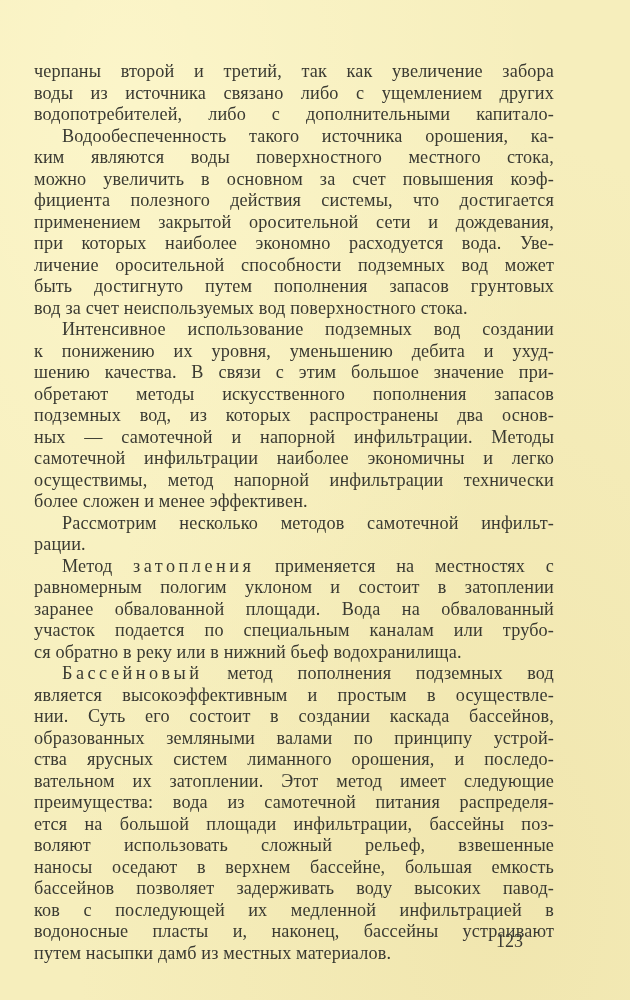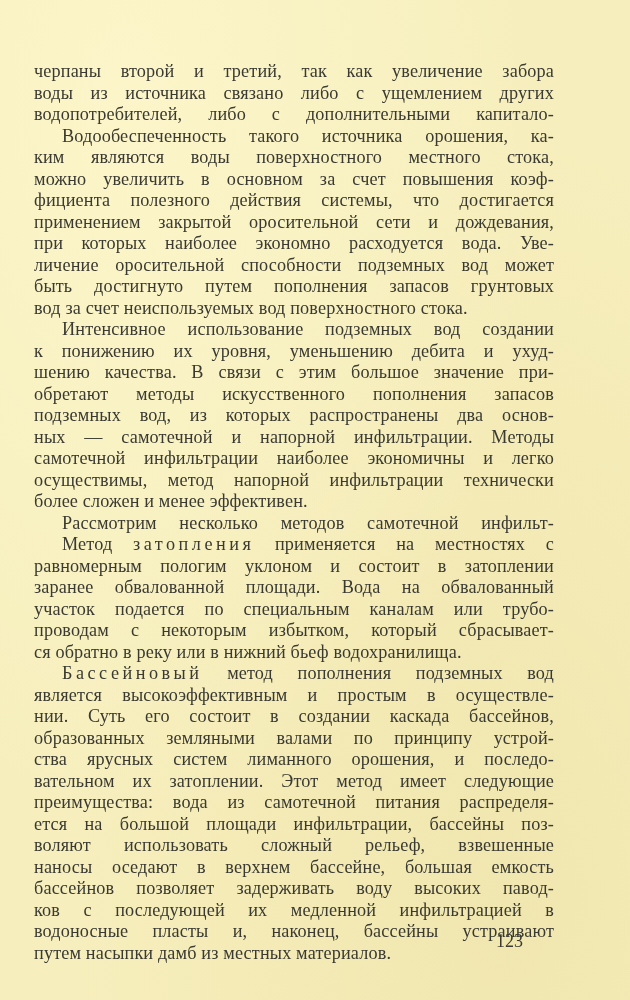--- a/index.html
+++ b/index.html
@@ -81,28 +81,28 @@
     <span class="line">обретают методы искусственного пополнения запасов</span>
     <span class="line">подземных вод, из которых распространены два основ-</span>
     <span class="line">ных — самотечной и напорной инфильтрации. Методы</span>
     <span class="line">самотечной инфильтрации наиболее экономичны и легко</span>
     <span class="line">осуществимы, метод напорной инфильтрации технически</span>
     <span class="line last">более сложен и менее эффективен.</span>
   </div>
 
   <div>
     <span class="line indent">Рассмотрим несколько методов самотечной инфильт-</span>
+    <span class="line last">рации.</span>
   </div>
 
   <div>
     <span class="line indent"><span>Метод </span><span class="spaced">затопления</span><span> применяется на местностях с</span></span>
     <span class="line">равномерным пологим уклоном и состоит в затоплении</span>
     <span class="line">заранее обвалованной площади. Вода на обвалованный</span>
     <span class="line">участок подается по специальным каналам или трубо-</span>
-    <span class="line">проводам с некоторым избытком, который сбрасывает-</span>
     <span class="line last">ся обратно в реку или в нижний бьеф водохранилища.</span>
   </div>
 
   <div>
     <span class="line indent"><span class="spaced">Бассейновый</span><span> метод пополнения подземных вод</span></span>
     <span class="line">является высокоэффективным и простым в осуществле-</span>
     <span class="line">нии. Суть его состоит в создании каскада бассейнов,</span>
     <span class="line">образованных земляными валами по принципу устрой-</span>
     <span class="line">ства ярусных систем лиманного орошения, и последо-</span>
     <span class="line">вательном их затоплении. Этот метод имеет следующие</span>

